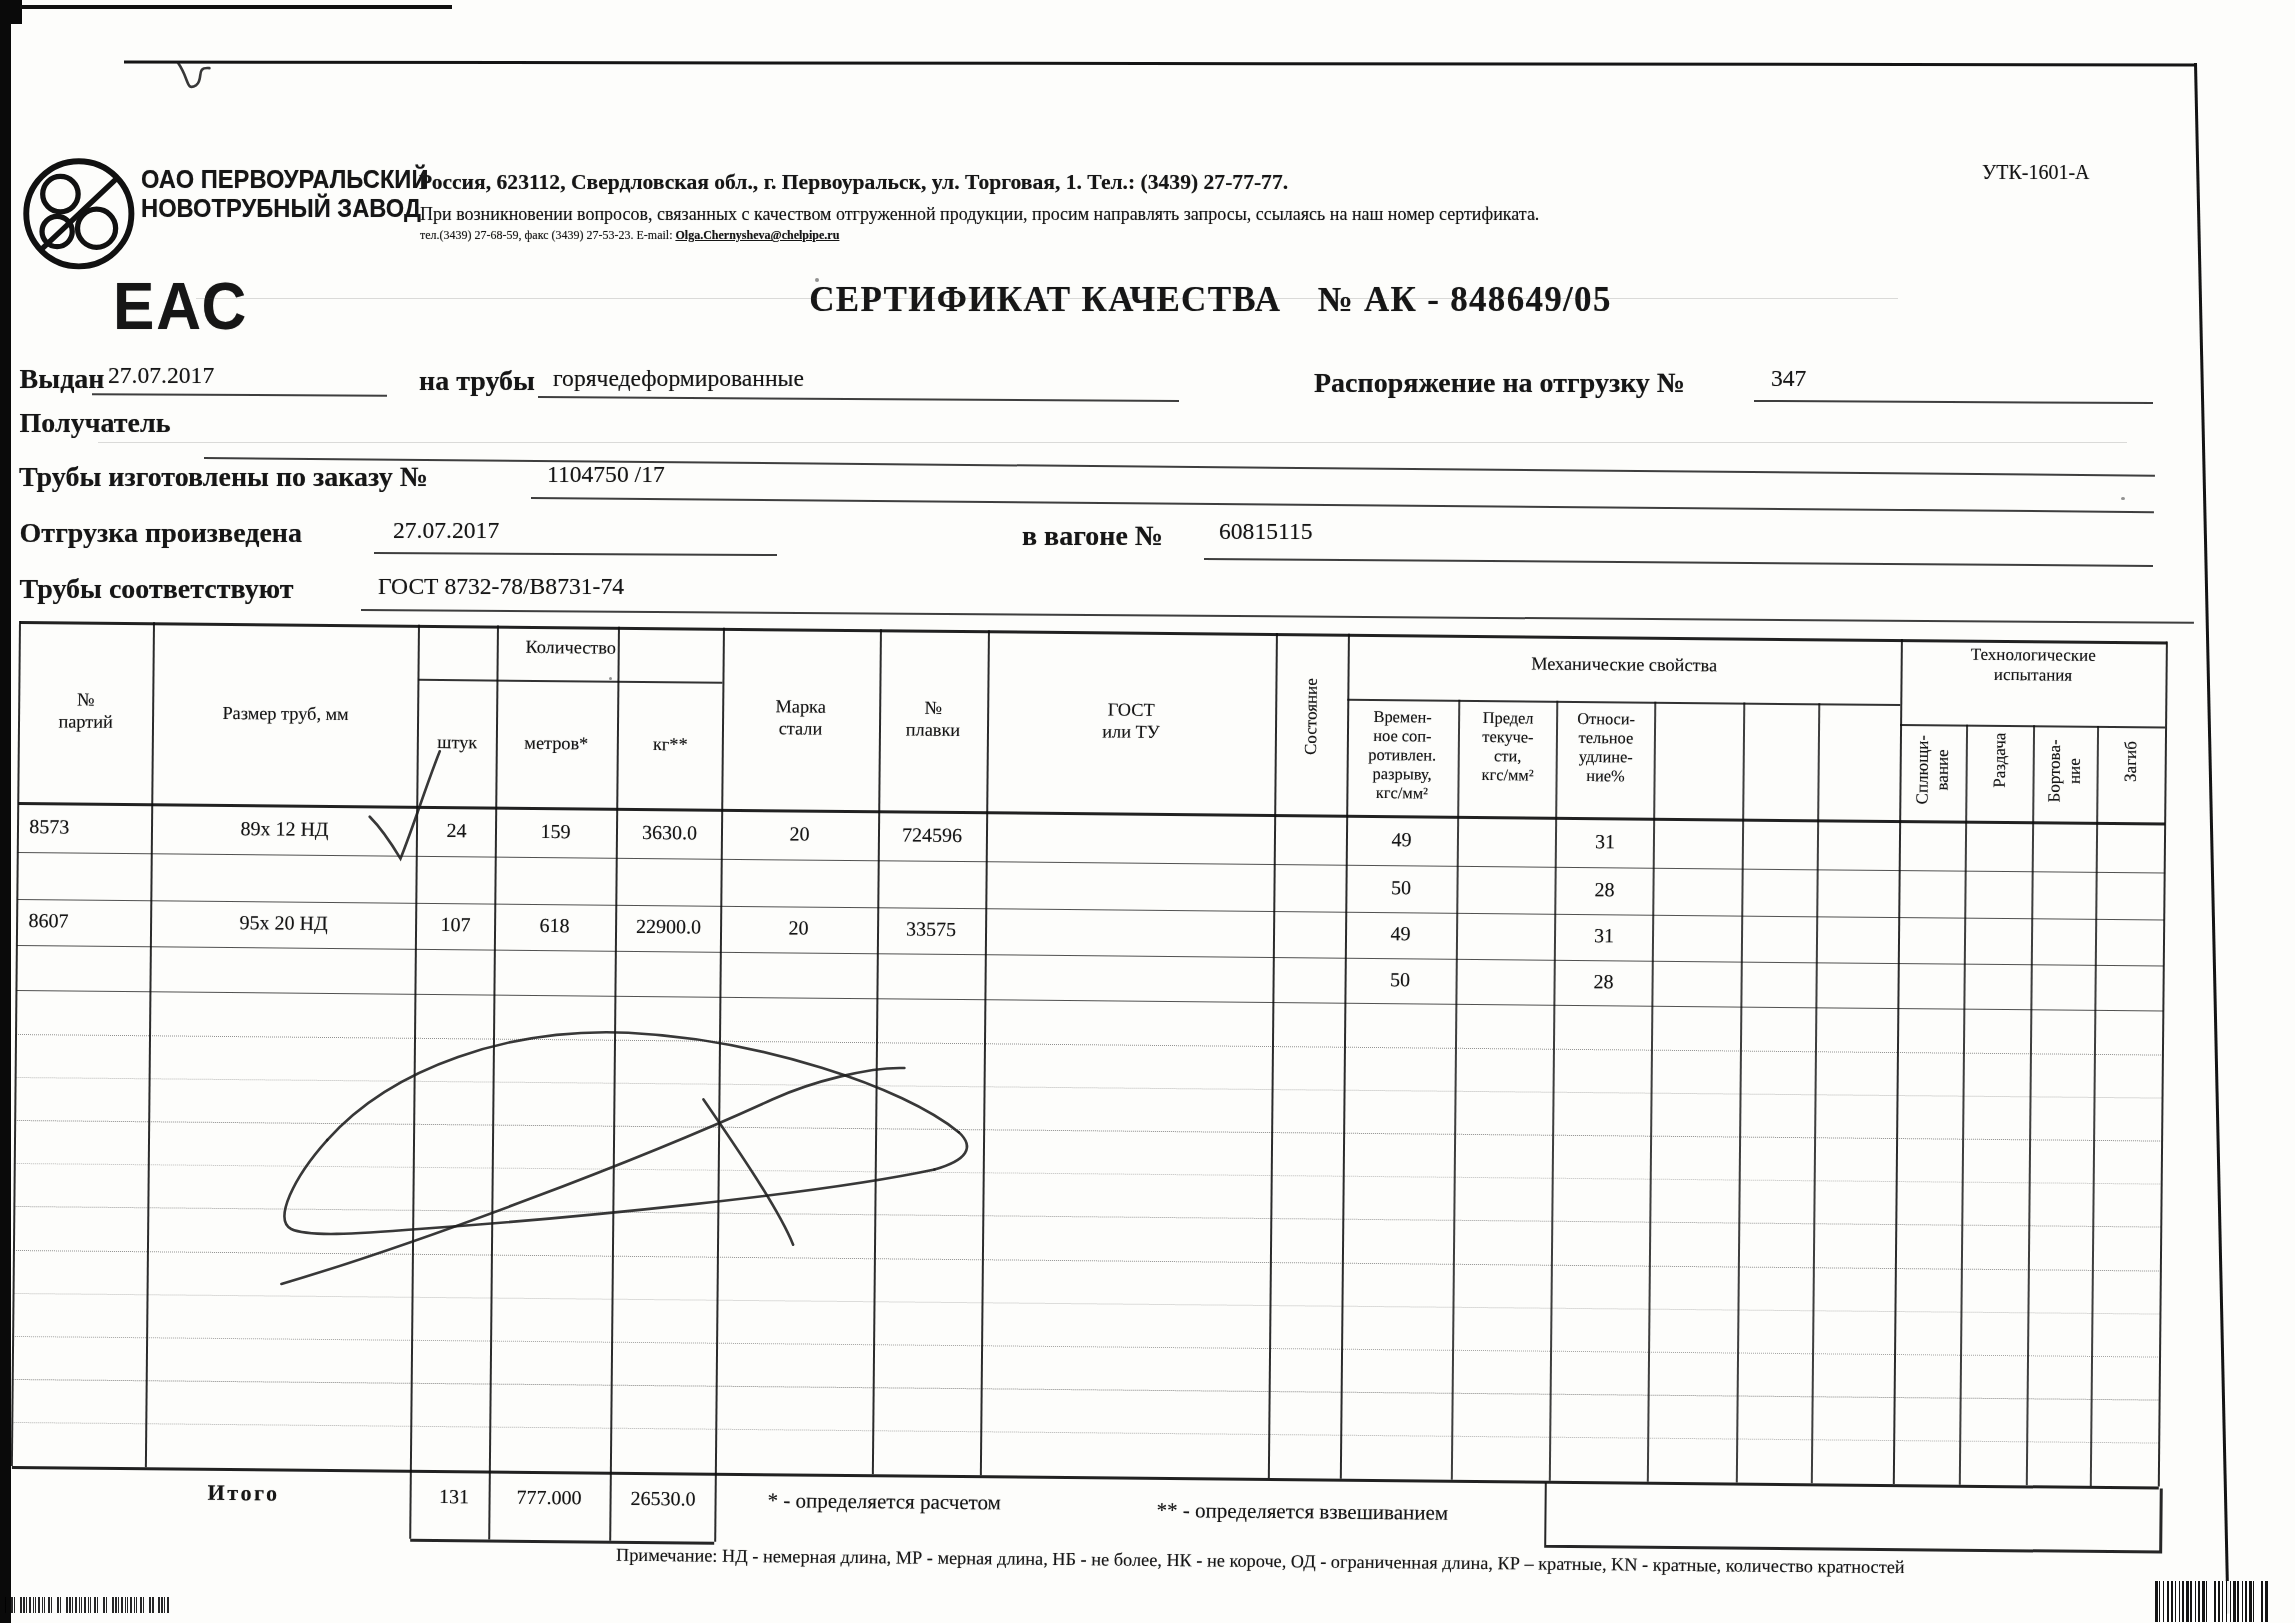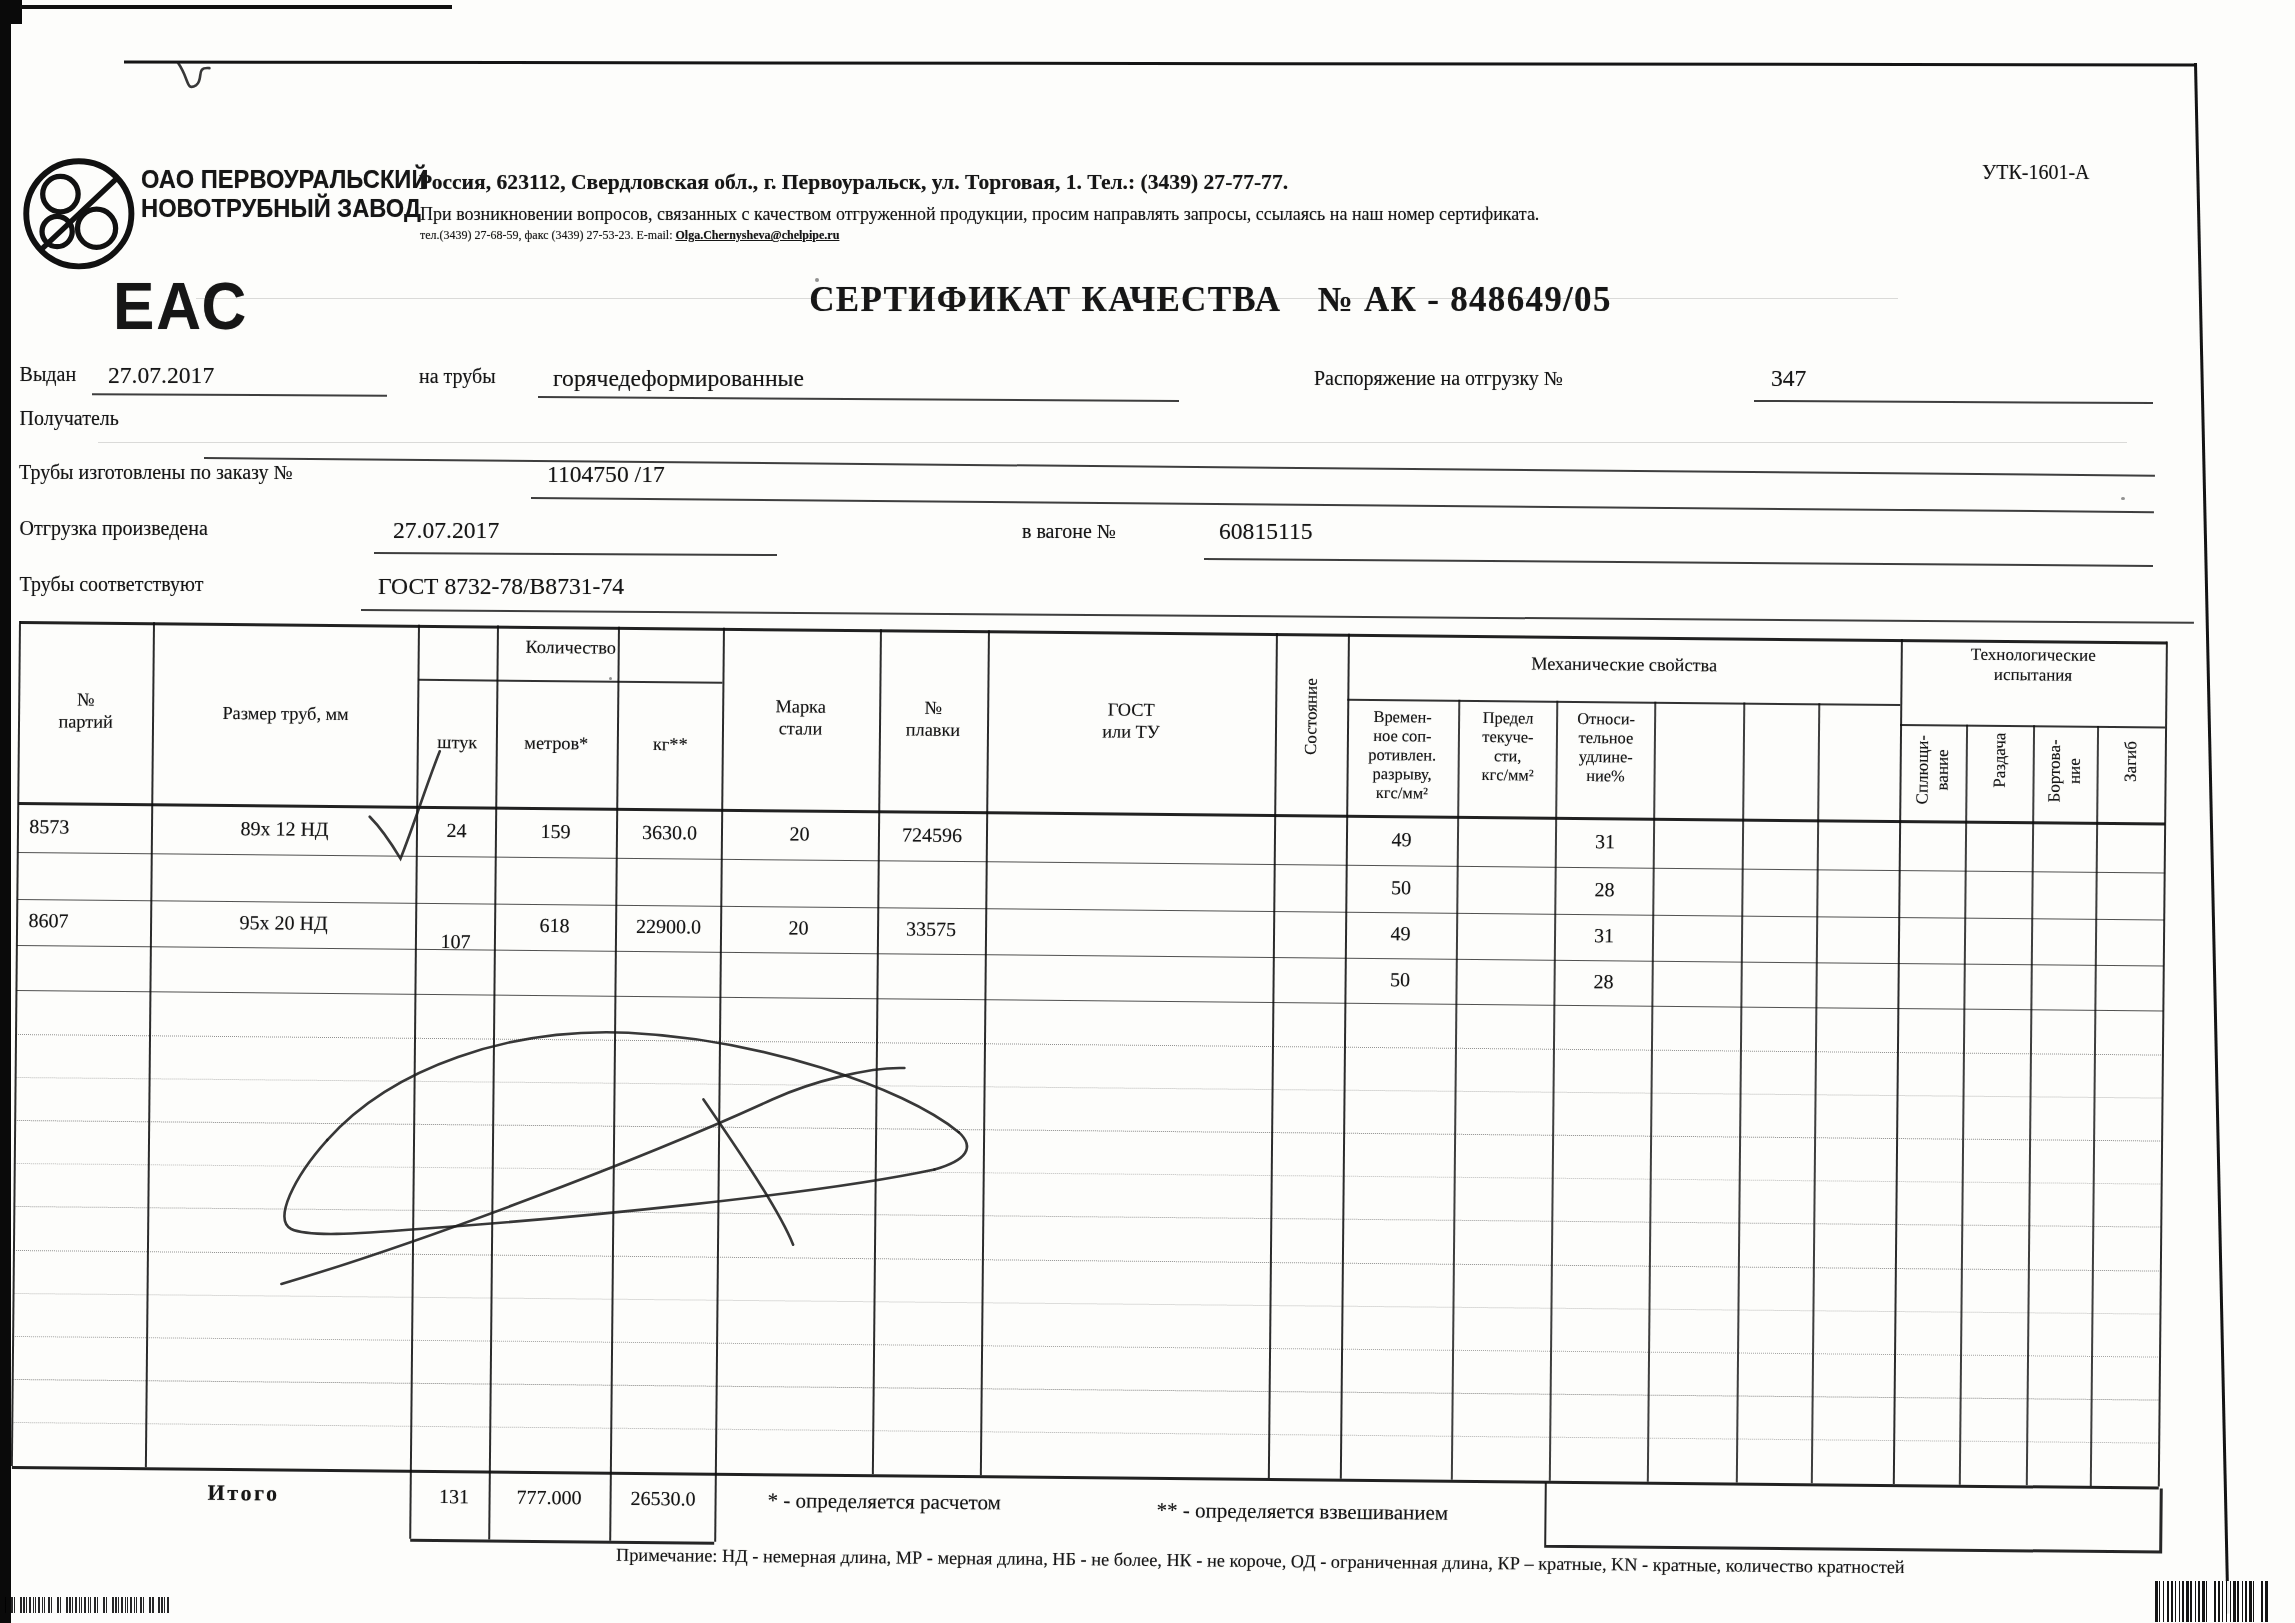--- a/index.html
+++ b/index.html
@@ -26,21 +26,21 @@
   .hline{ position:absolute;height:2px;background:rgba(16,16,16,.88); }
   .speck{ position:absolute;background:rgba(40,40,40,.5);border-radius:50%; }
   .barcode1{
     left:5.2px;top:1597px;width:165px;height:15.7px;opacity:.85;
     background:repeating-linear-gradient(90deg,#000 0 1.3px,transparent 1.3px 2.6px,#000 2.6px 3.3px,transparent 3.3px 5.9px,#000 5.9px 7.9px,transparent 7.9px 9.2px);
   }
   .barcode2{
     left:2155px;top:1581px;width:113px;height:41px;opacity:.92;
     background:repeating-linear-gradient(90deg,#000 0 2.6px,#fff 2.6px 3.9px,#000 3.9px 5.2px,#fff 5.2px 8.5px,#000 8.5px 9.2px,#fff 9.2px 11.8px,#000 11.8px 13.7px,#fff 13.7px 15.7px);
   }
-  .field-label{ font-weight:normal;font-size:20px; }
+  .field-label{ font-weight:bold;font-size:28px; }
   .field-value{ font-size:23.6px; }
   #tableLayer{ left:0;top:0;width:2295px;height:1623px;transform-origin:19.6px 621px;transform:rotate(0.55deg); }
   .th{ position:absolute;font-size:18.3px;text-align:center;line-height:1.2; }
   .th-small{ font-size:16.4px;line-height:1.16; }
   .th-vert{ transform:rotate(-90deg); }
   .td{ position:absolute;font-size:20px;text-align:center; }
   .streak{ position:absolute;height:1.3px;background:rgba(60,60,60,.18); }
 </style>
 </head>
 <body>
@@ -177,21 +177,21 @@
     <div class="td ink" style="left: 723px; top: 815px; width: 157px;">20</div>
     <div class="td ink" style="left: 880px; top: 815px; width: 108px;">724596</div>
     <div class="td ink" style="left: 1348px; top: 815px; width: 111px;">49</div>
     <div class="td ink" style="left: 1558px; top: 815px; width: 98px;">31</div>
     <div class="hline" style="left: 19.6px; top: 852px; width: 2147px; height: 1.3px; background: rgba(14, 14, 14, 0.72);"></div>
     <div class="td ink" style="left: 1348px; top: 863px; width: 111px;">50</div>
     <div class="td ink" style="left: 1558px; top: 863px; width: 98px;">28</div>
     <div class="hline" style="left: 19.6px; top: 899px; width: 2147px; height: 1.3px; background: rgba(14, 14, 14, 0.72);"></div>
     <div class="td ink" style="left: 19.6px; top: 909px; width: 122px; text-align: left; padding-left: 11.8px;">8607</div>
     <div class="td ink" style="left: 154px; top: 909px; width: 265px;">95х 20 НД</div>
-    <div class="td ink" style="left: 419px; top: 909px; width: 79px; margin-top: 17px;">107</div>
+    <div class="td ink" style="left: 419px; top: 909px; width: 79px;">107</div>
     <div class="td ink" style="left: 497px; top: 909px; width: 121px;">618</div>
     <div class="td ink" style="left: 619px; top: 909px; width: 105px;">22900.0</div>
     <div class="td ink" style="left: 723px; top: 909px; width: 157px;">20</div>
     <div class="td ink" style="left: 880px; top: 909px; width: 108px;">33575</div>
     <div class="td ink" style="left: 1348px; top: 909px; width: 111px;">49</div>
     <div class="td ink" style="left: 1558px; top: 909px; width: 98px;">31</div>
     <div class="hline" style="left: 19.6px; top: 945px; width: 2147px; height: 1.3px; background: rgba(14, 14, 14, 0.72);"></div>
     <div class="td ink" style="left: 1348px; top: 955px; width: 111px;">50</div>
     <div class="td ink" style="left: 1558px; top: 955px; width: 98px;">28</div>
     <div class="hline" style="left: 19.6px; top: 990px; width: 2147px; height: 1.3px; background: rgba(14, 14, 14, 0.72);"></div>

